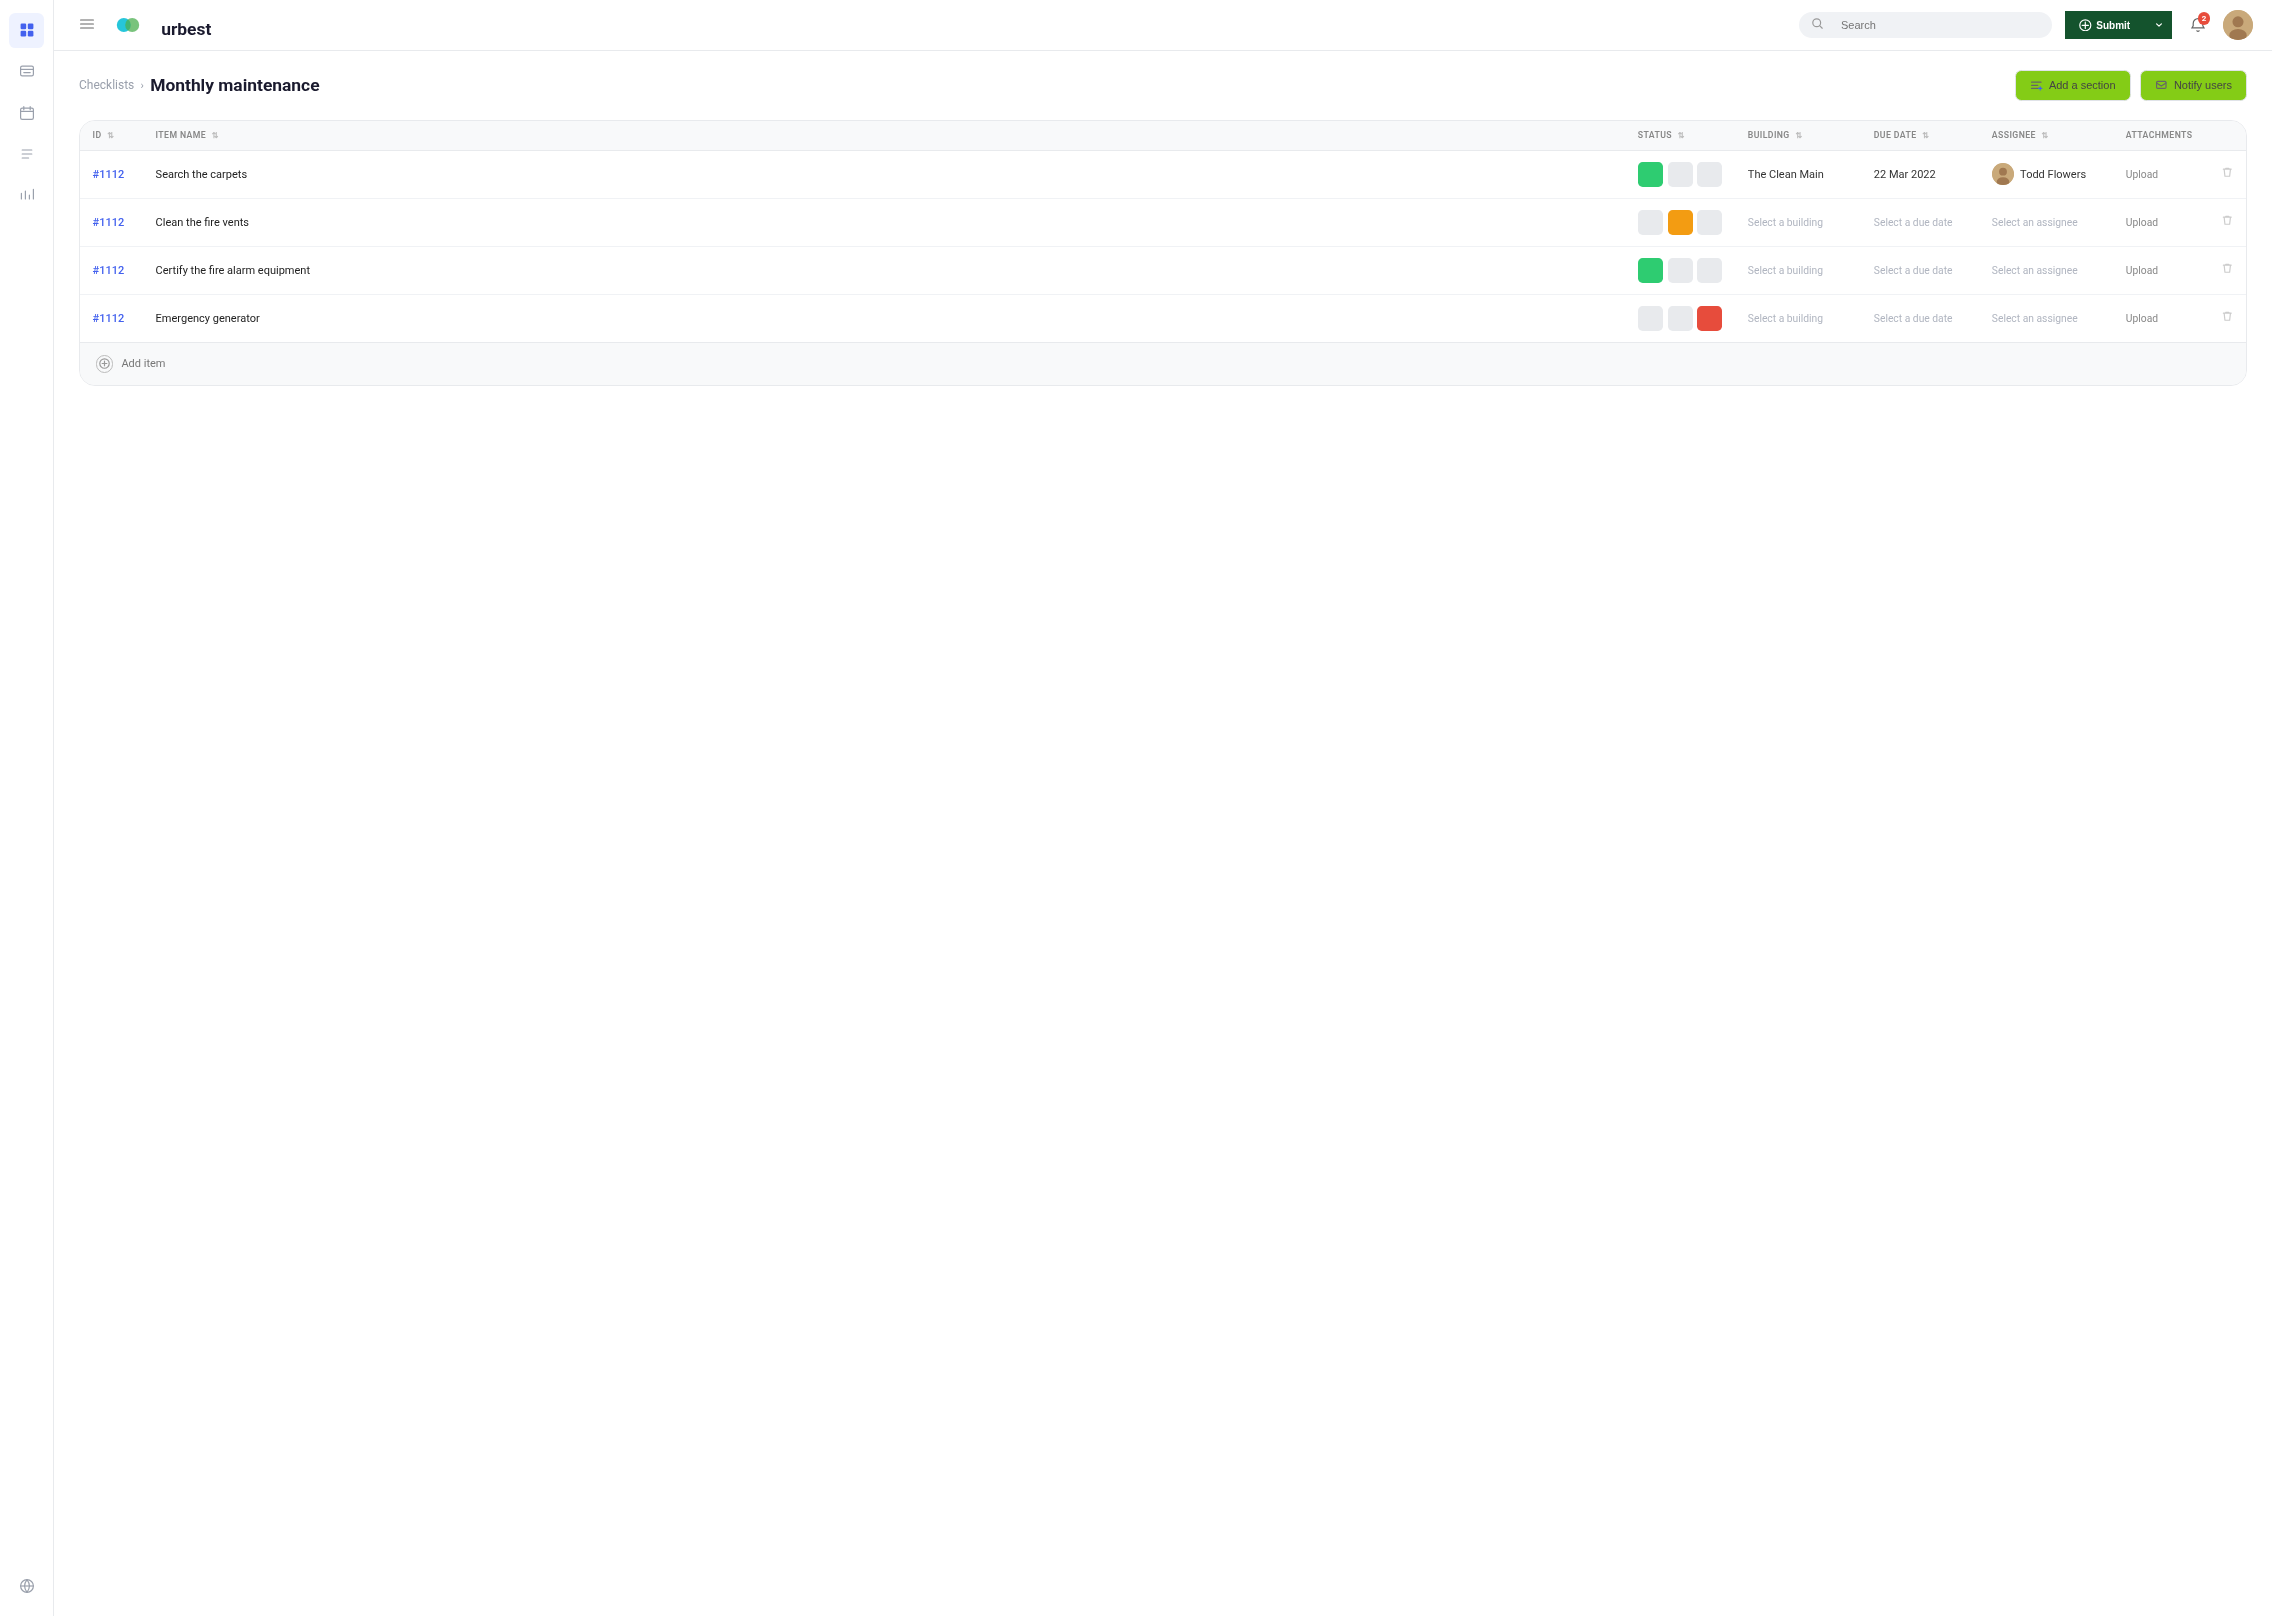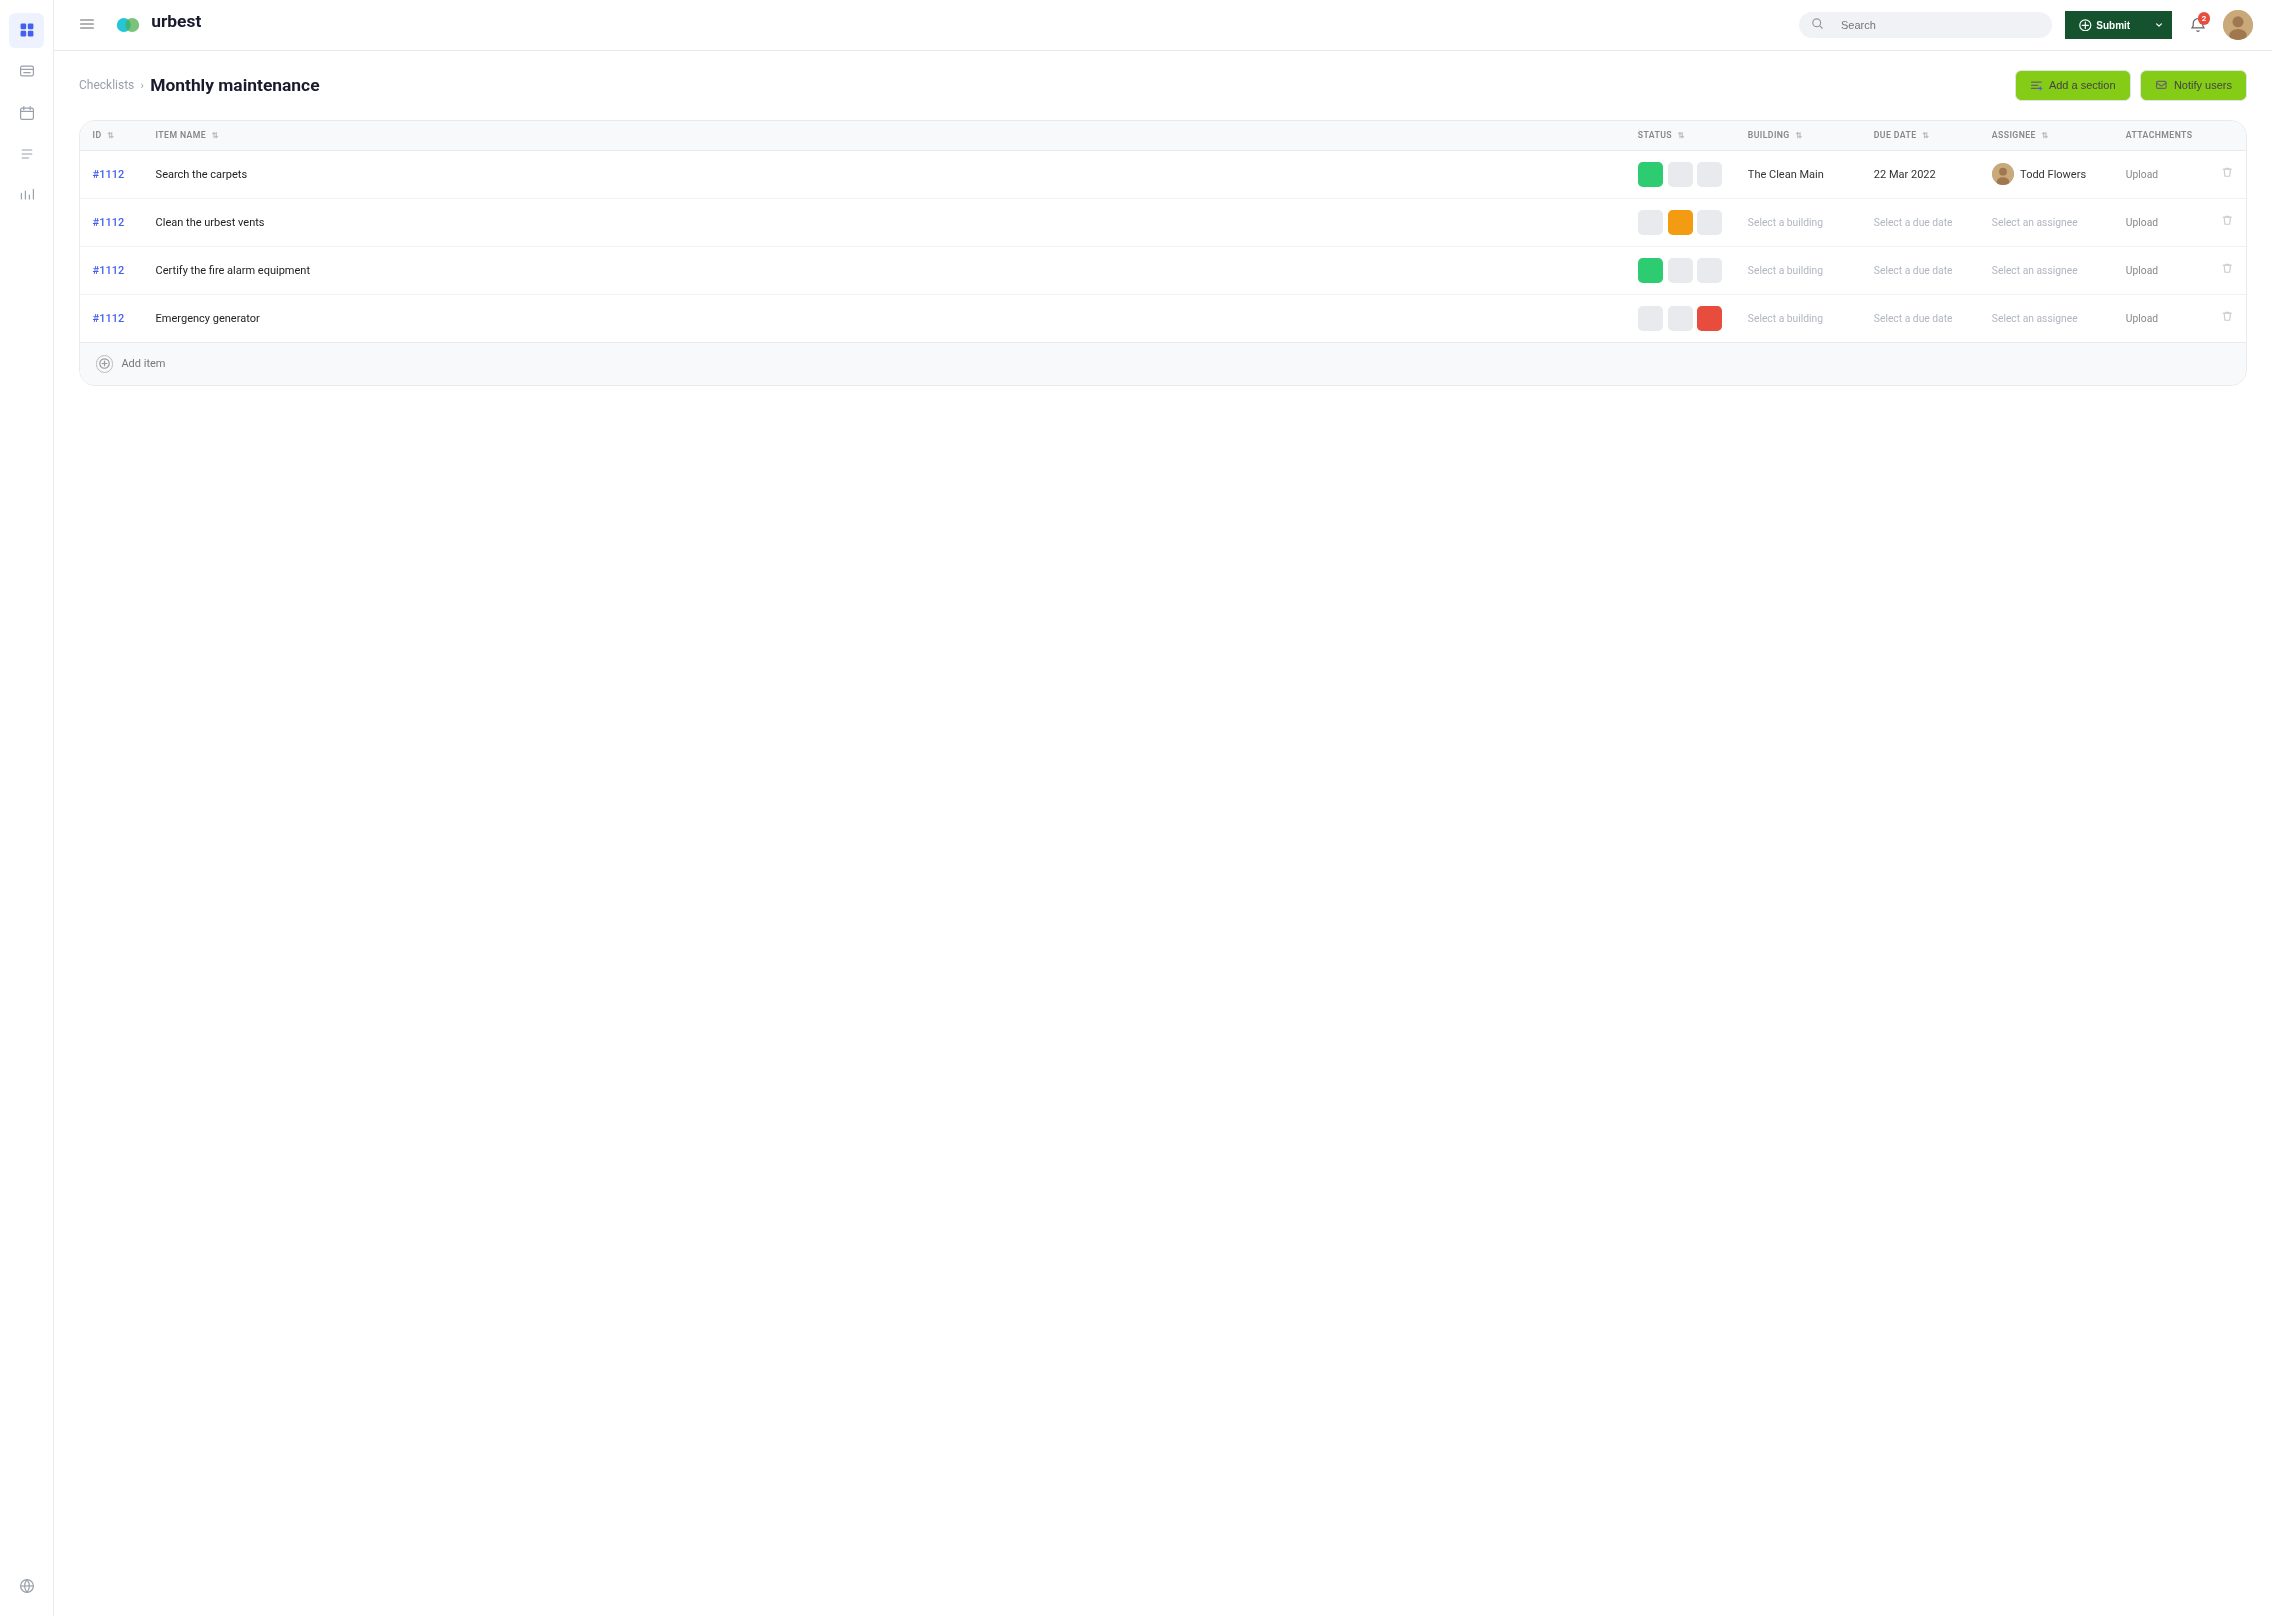--- a/index.html
+++ b/index.html
@@ -47,22 +47,22 @@
       border-bottom: 0.8px solid #e8eaed;
       display: flex;
       align-items: center;
       padding: 0 19px;
       height: 51px;
       flex-shrink: 0;
       gap: 12.6px;
     }
     .logo {
       display: flex;
-      align-items: flex-start;
-      gap: 9px;
+      align-items: flex-end;
+      gap: 19px;
       text-decoration: none;
     }
     .logo-icon {
       width: 28px;
       height: 28px;
     }
     .logo-text {
       font-size: 17.4px;
       font-weight: 700;
       color: #1a1a2e;
@@ -538,21 +538,21 @@
       <td class="col-actions">
         <span class="delete-icon">
           <svg width="12.6" height="12.6" viewBox="0 0 16 16" fill="none">
             <path d="M3 4h10M6 4V3h4v1M4 4l1 9h6l1-9" stroke="#ccc" stroke-width="1.5" stroke-linecap="round" stroke-linejoin="round"></path>
           </svg>
         </span>
       </td>
     </tr>
             <tr>
       <td class="col-id"><a class="id-link">#1112</a></td>
-      <td class="col-name"><span class="item-name">Clean the urbest vents</span></td>
+      <td class="col-name"><span class="item-name">Clean the fire vents</span></td>
       <td class="col-status">
         <div class="status-group">
           <div class="status-box empty"></div>
                   <div class="status-box orange"></div>
                   <div class="status-box empty"></div>
         </div>
       </td>
       <td class="col-building"><span class="placeholder-text">Select a building</span></td>
       <td class="col-duedate"><span class="placeholder-text">Select a due date</span></td>
       <td class="col-assignee"><span class="placeholder-text">Select an assignee</span></td>

